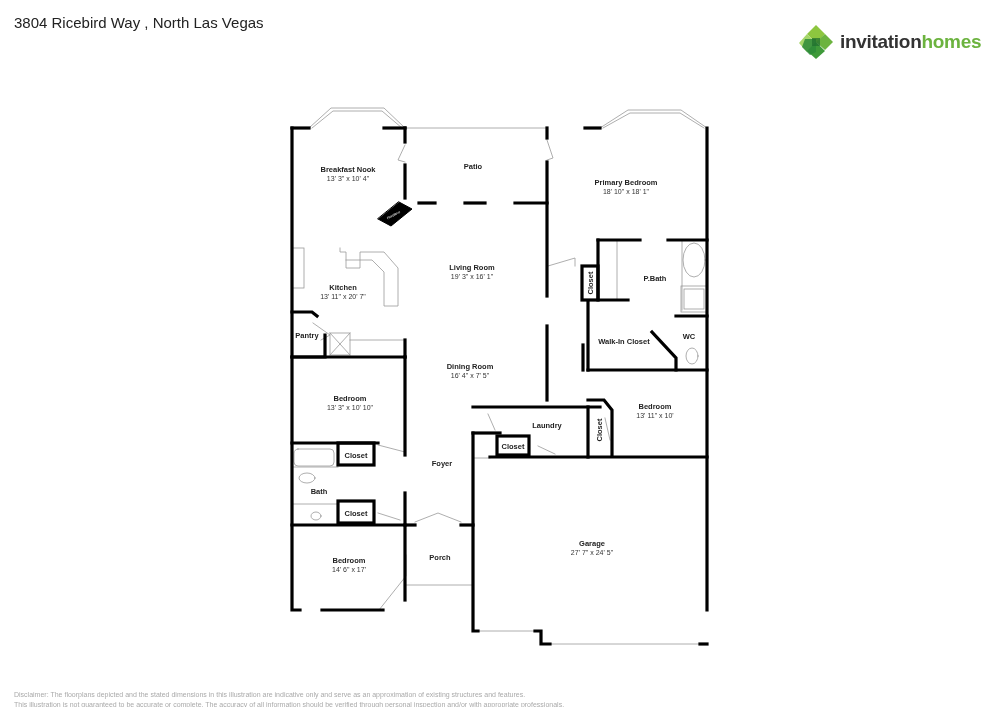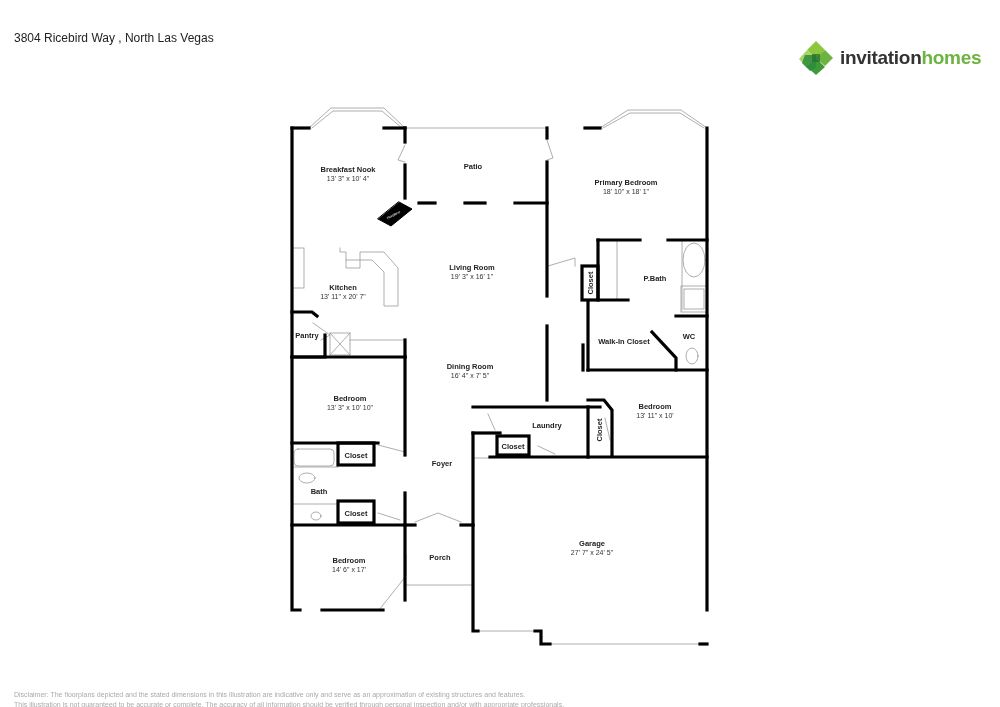--- a/index.html
+++ b/index.html
@@ -1,18 +1,18 @@
 <!DOCTYPE html>
 <html><head>
   <meta charset="utf-8">
   <style>
     html, body { margin:0; padding:0; background:#ffffff; }
     body { width:1000px; height:707px; position:relative; overflow:hidden; font-family:"Liberation Sans", sans-serif; }
-    .header { position:absolute; left:14px; top:30px; font-size:12px; color:#222; line-height:17px; }
-    .logo { position:absolute; left:798px; top:24px; display:flex; align-items:center;margin-top:16px; }
+    .header { position:absolute; left:14px; top:14px; font-size:15px; color:#222; line-height:17px; }
+    .logo { position:absolute; left:798px; top:24px; display:flex; align-items:center; }
     .logo-text { font-size:19px; font-weight:bold; letter-spacing:-0.3px; margin-left:6px; }
     .logo-text .a { color:#333; }
     .logo-text .b { color:#6cb33f; }
     .disclaimer { position:absolute; left:14px; top:690px; font-size:7px; color:#aaa; line-height:10px; white-space:nowrap; }
     svg.plan { position:absolute; left:0; top:0; }
     .rname { font-family:"Liberation Sans", sans-serif; font-size:7.5px; font-weight:bold; fill:#222; }
     .rdim { font-family:"Liberation Sans", sans-serif; font-size:7px; fill:#333; }
   </style>
 </head>
 <body>

